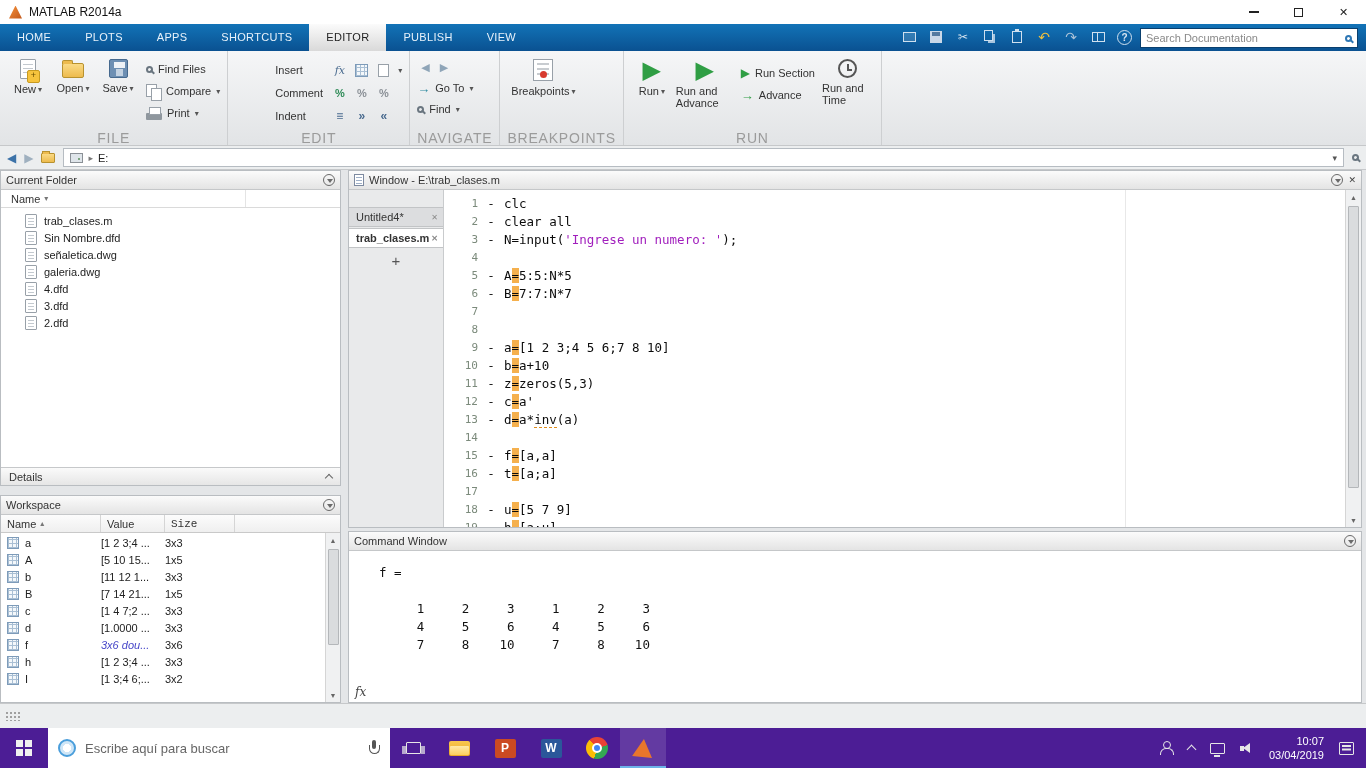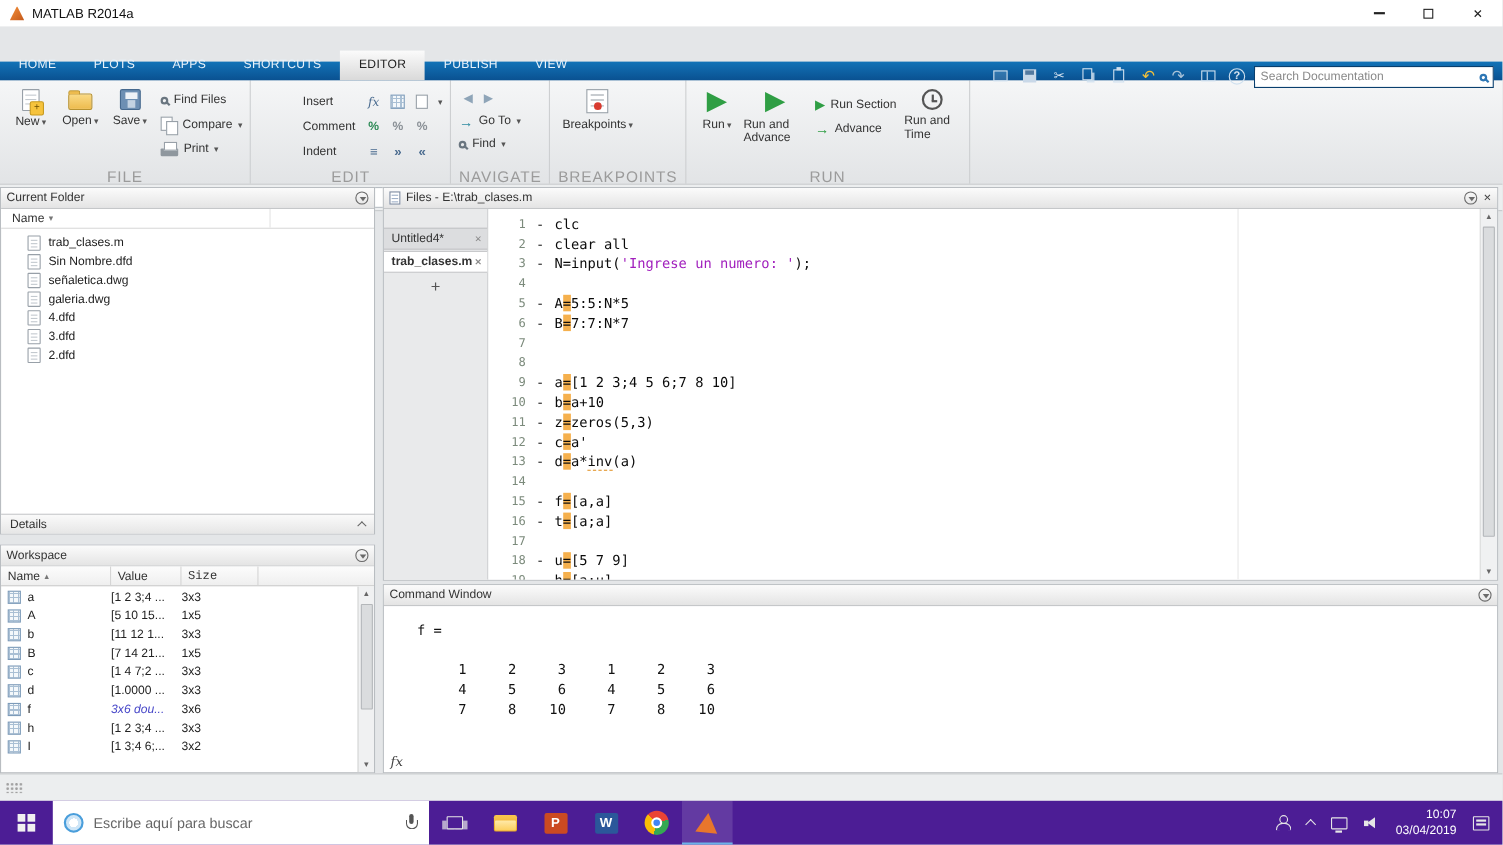--- a/index.html
+++ b/index.html
@@ -8,21 +8,21 @@
 
 .titlebar{height:24px;background:#ffffff;display:flex;align-items:center;}
 .app-logo{width:13px;height:13px;margin:0 7px 0 9px;background:linear-gradient(135deg,#f5913a,#c2571a);clip-path:polygon(50% 0,100% 100%,0 100%);}
 .title-text{font-size:12px;color:#111;}
 .win-btns{margin-left:auto;display:flex;height:100%;}
 .win-btn{width:45px;display:flex;align-items:center;justify-content:center;color:#222;font-size:11px;}
 .glyph-min{width:10px;height:1.5px;background:#222;}
 .glyph-max{width:9px;height:9px;border:1.5px solid #222;}
 
 
-.tabrow{height:17px;background:linear-gradient(#1273b7,#0a5191);display:flex;align-items:flex-end;position:relative;margin-top:32px;}
+.tabrow{height:27px;background:linear-gradient(#1273b7,#0a5191);display:flex;align-items:flex-start;position:relative;}
 .rtab{line-height:27px;padding:0 17px;font-size:11px;color:#e8f2fa;letter-spacing:.3px;}
 .rtab.active{background:linear-gradient(#fbfbfb,#d9d9d9);color:#222;}
 .qa-area{position:absolute;right:234px;top:5px;display:flex;gap:11px;align-items:center;}
 .qa{display:flex;align-items:center;justify-content:center;width:16px;height:16px;color:#d9e6f2;font-size:12px;}
 .qa .mini-rect{width:13px;height:10px;border:1.5px solid #cfe0ef;background:rgba(255,255,255,.15);}
 .qa .mini-save{width:12px;height:12px;background:#c9d8e8;position:relative;}
 .qa .mini-save::before{content:'';position:absolute;top:1px;left:2px;width:8px;height:4px;background:#3e6astray;background:#547aa0;}
 .qa .mini-copy{width:9px;height:11px;border:1.5px solid #cfe0ef;box-shadow:3px 3px 0 -1px rgba(207,224,239,.8);margin:-3px 0 0 -3px;}
 .qa .mini-paste{width:10px;height:12px;border:1.5px solid #cfe0ef;position:relative;}
 .qa .mini-paste::before{content:'';position:absolute;top:-3px;left:2px;width:4px;height:3px;background:#cfe0ef;}
@@ -571,21 +571,21 @@
       </div>
     </div>
   </div>
 
   <div class="vsplit"></div>
 
   <div class="right-col">
     <div class="editor-panel">
       <div class="phead">
         <span class="ed-doc-icon"></span>
-        <span>Files - E:\trab_clases.m</span>
+        <span>Window - E:\trab_clases.m</span>
         <span class="spacer"></span>
         <span class="panel-menu"></span>
         <span class="phead-close">✕</span>
       </div>
       <div class="editor-body">
         <div class="docbar">
           <div class="doc-tab">
             <span>Untitled4*</span>
             <span class="doc-close">✕</span>
           </div>

